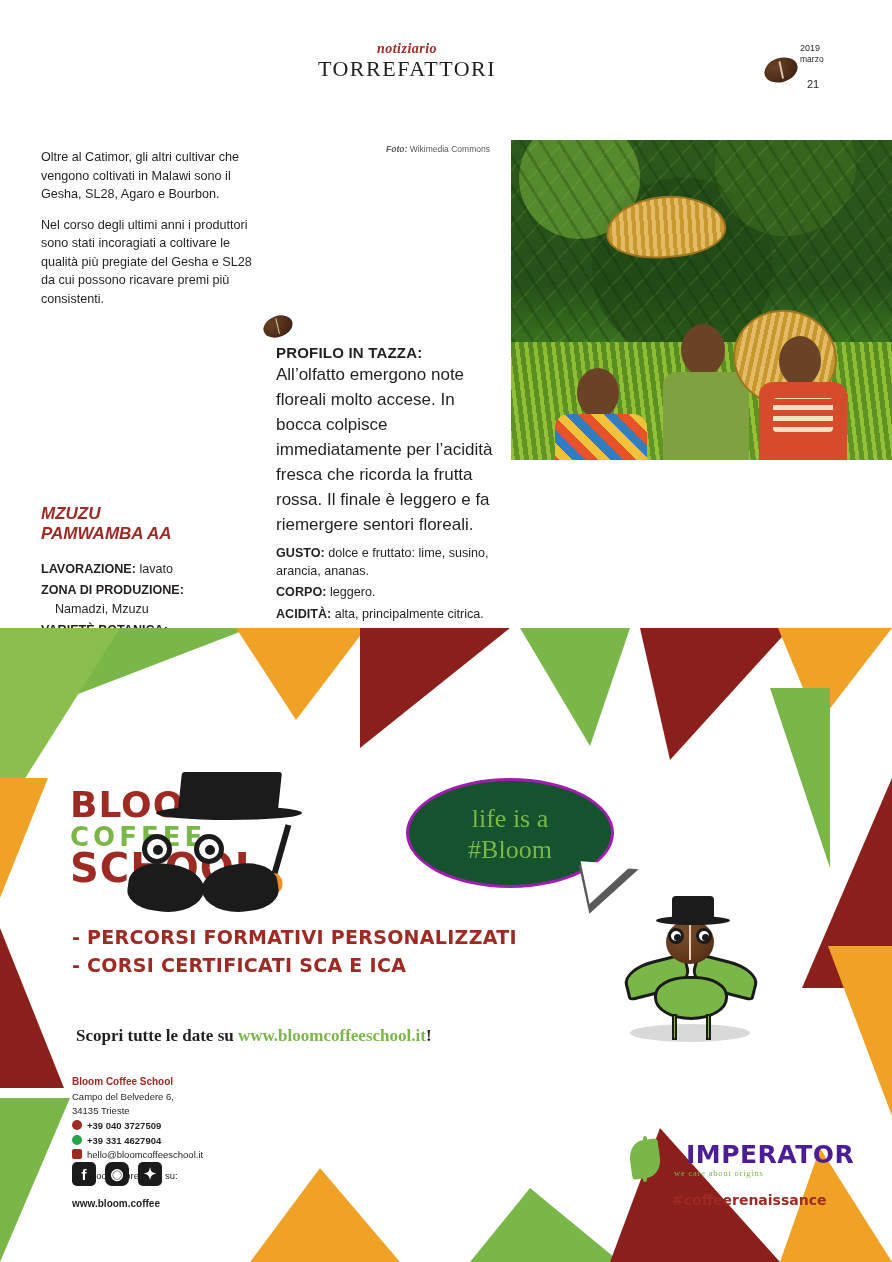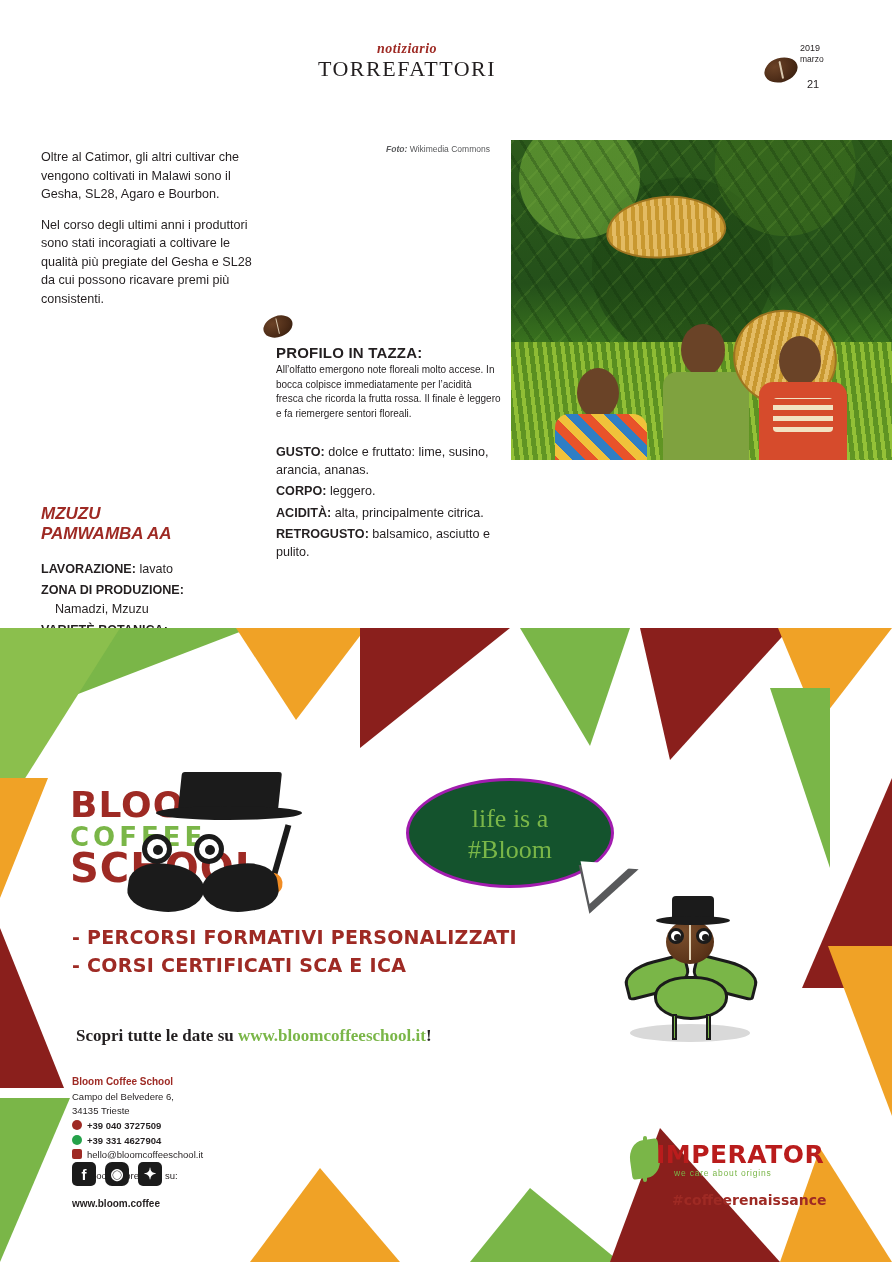--- a/index.html
+++ b/index.html
@@ -66,21 +66,21 @@
   .coffee-title {
     color:#9e2a24; font-weight:bold; font-size:17px; line-height:1.18;
     margin: 196px 0 16px 0;
     font-style: italic;
   }
   .spec { font-size:12.6px; line-height:1.45; margin:0 0 3px 0; }
   .spec b { font-weight:bold; }
   .spec .indent { display:block; padding-left:14px; }
 
   .profile-h { font-weight:bold; font-size:15px; margin:0 0 2px 0; letter-spacing:0.2px; }
-  .profile-p { font-size:10px; line-height:1.47; margin:0 0 21px 0; }
+  .profile-p { font-size:17px; line-height:1.47; margin:0 0 6px 0; }
 
   .photo-credit {
     position:absolute; left:386px; top:6px;
     font-size:8.5px; color:#58595b;
   }
   .photo-credit i { font-style:italic; font-weight:bold; }
 
   
   .photo {
     position:absolute; left:511px; top:2px; width:381px; height:320px;
@@ -219,23 +219,23 @@
   .soc { width:24px; height:24px; background:#1b1b1b; border-radius:5px; color:#fff;
     font-size:15px; display:flex; align-items:center; justify-content:center; font-weight:bold; }
   .soc.ig { border-radius:7px; }
   .web { position:absolute; left:72px; top:570px; font-size:10px; font-weight:bold; color:#231f20; }
 
   .imperator { position:absolute; left:628px; top:512px; width:220px; }
   .imp-logo { position:absolute; left:0; top:-4px; width:34px; height:46px; }
   .imp-logo .lf { position:absolute; left:2px; top:4px; width:30px; height:38px;
     background:#7ab648; border-radius:50% 10% 50% 10%; transform:rotate(-8deg); }
   .imp-logo .st { position:absolute; left:15px; top:0; width:4px; height:46px; background:#7ab648; border-radius:2px; }
-  .imp-name { position:absolute; left:28px; top:0; font-size:25px; font-weight:bold; color:#b91c1c;
+  .imp-name { position:absolute; left:58px; top:0; font-size:25px; font-weight:bold; color:#4c1d95;
     letter-spacing:0.5px; font-family:"DejaVu Sans", sans-serif; }
-  .imp-sub { position:absolute; left:46px; top:28px; font-size:8.5px; color:#7ab648; letter-spacing:0.8px; }
+  .imp-sub { position:absolute; left:46px; top:28px; font-size:8.5px; color:#7ab648; letter-spacing:0.8px;font-family:Liberation Serif, serif; }
   .imp-tag { position:absolute; left:44px; top:52px; font-size:14px; font-weight:bold; color:#9e2a24;
     font-family:"DejaVu Sans", sans-serif; }
 </style>
 </head>
 <body>
 
 <div class="header">
   <div class="masthead">
     <div class="m1">notiziario</div>
     <div class="m2">TORREFATTORI</div>

